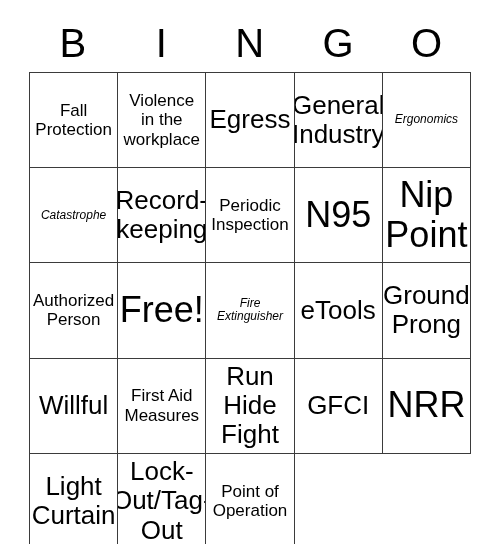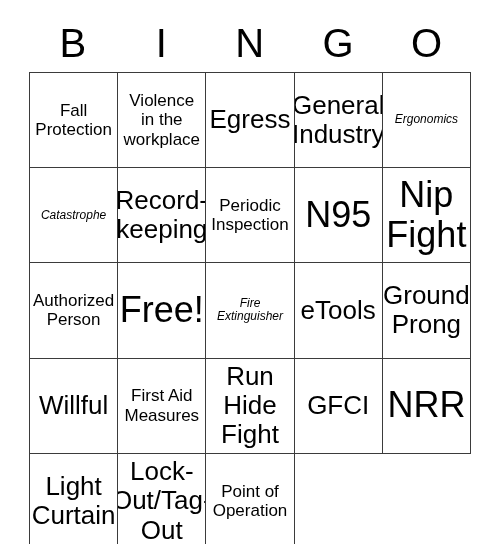--- a/index.html
+++ b/index.html
@@ -130,21 +130,21 @@
     <div class="cell fs-sm">
         <span>Periodic
 Inspection</span>
       </div>
     <div class="cell fs-xl">
         <span>N95</span>
       </div>
 
     <div class="cell fs-xl">
         <span>Nip
-Fight</span>
+Point</span>
       </div>
     <div class="cell fs-sm">
         <span>Authorized
 Person</span>
       </div>
     <div class="cell fs-xl">
         <span>Free!</span>
       </div>
     <div class="cell fs-xs">
         <span>Fire

